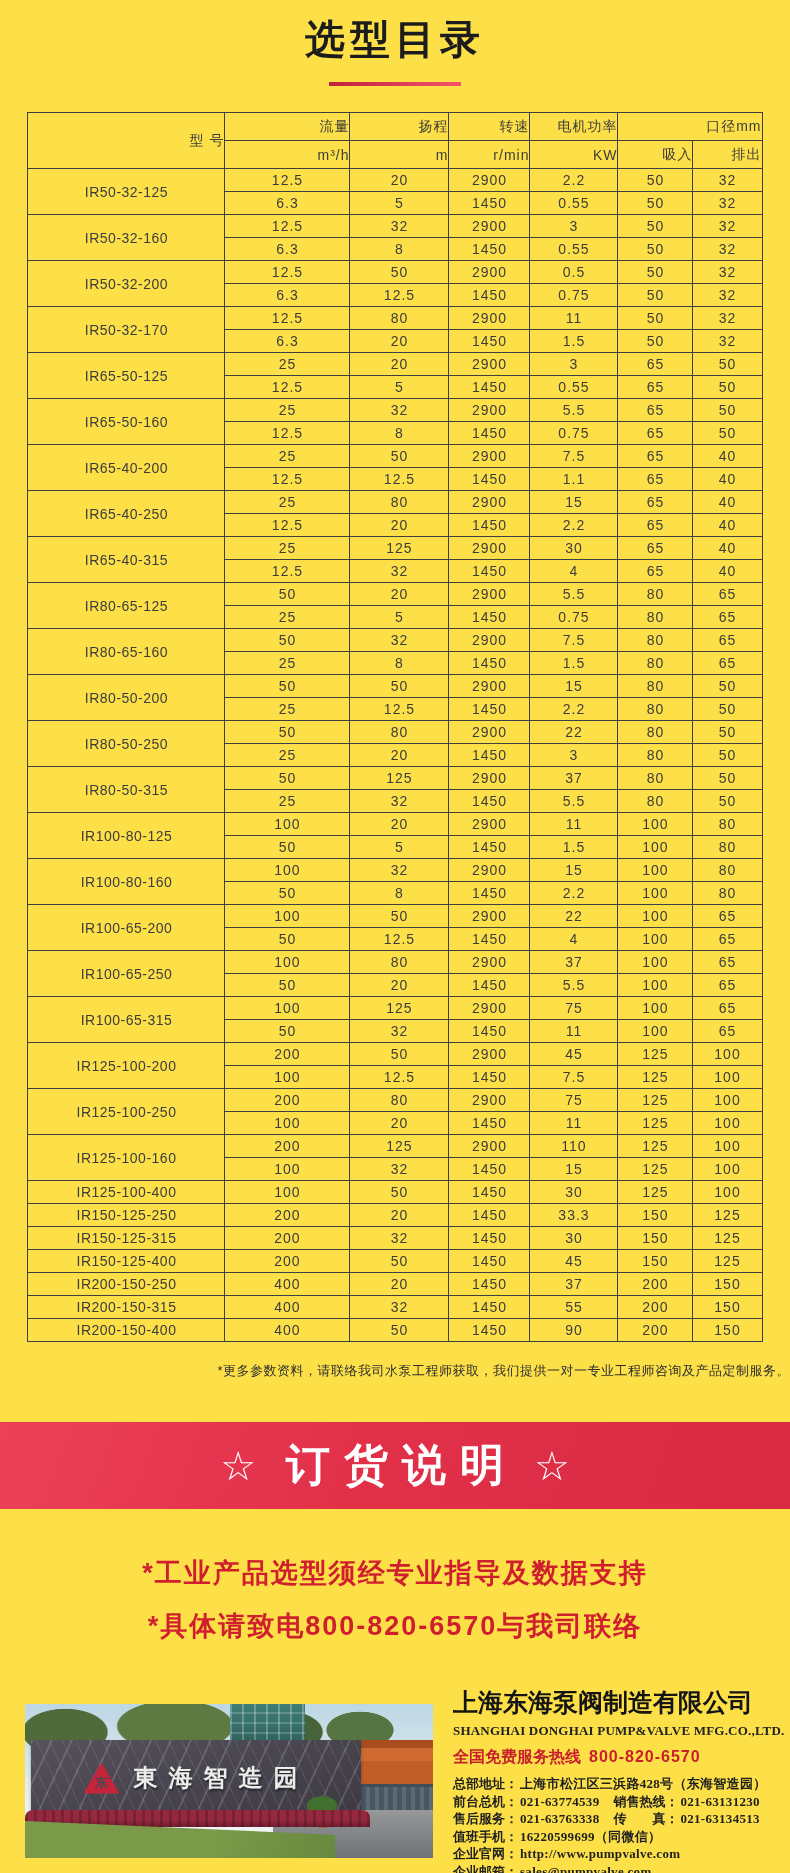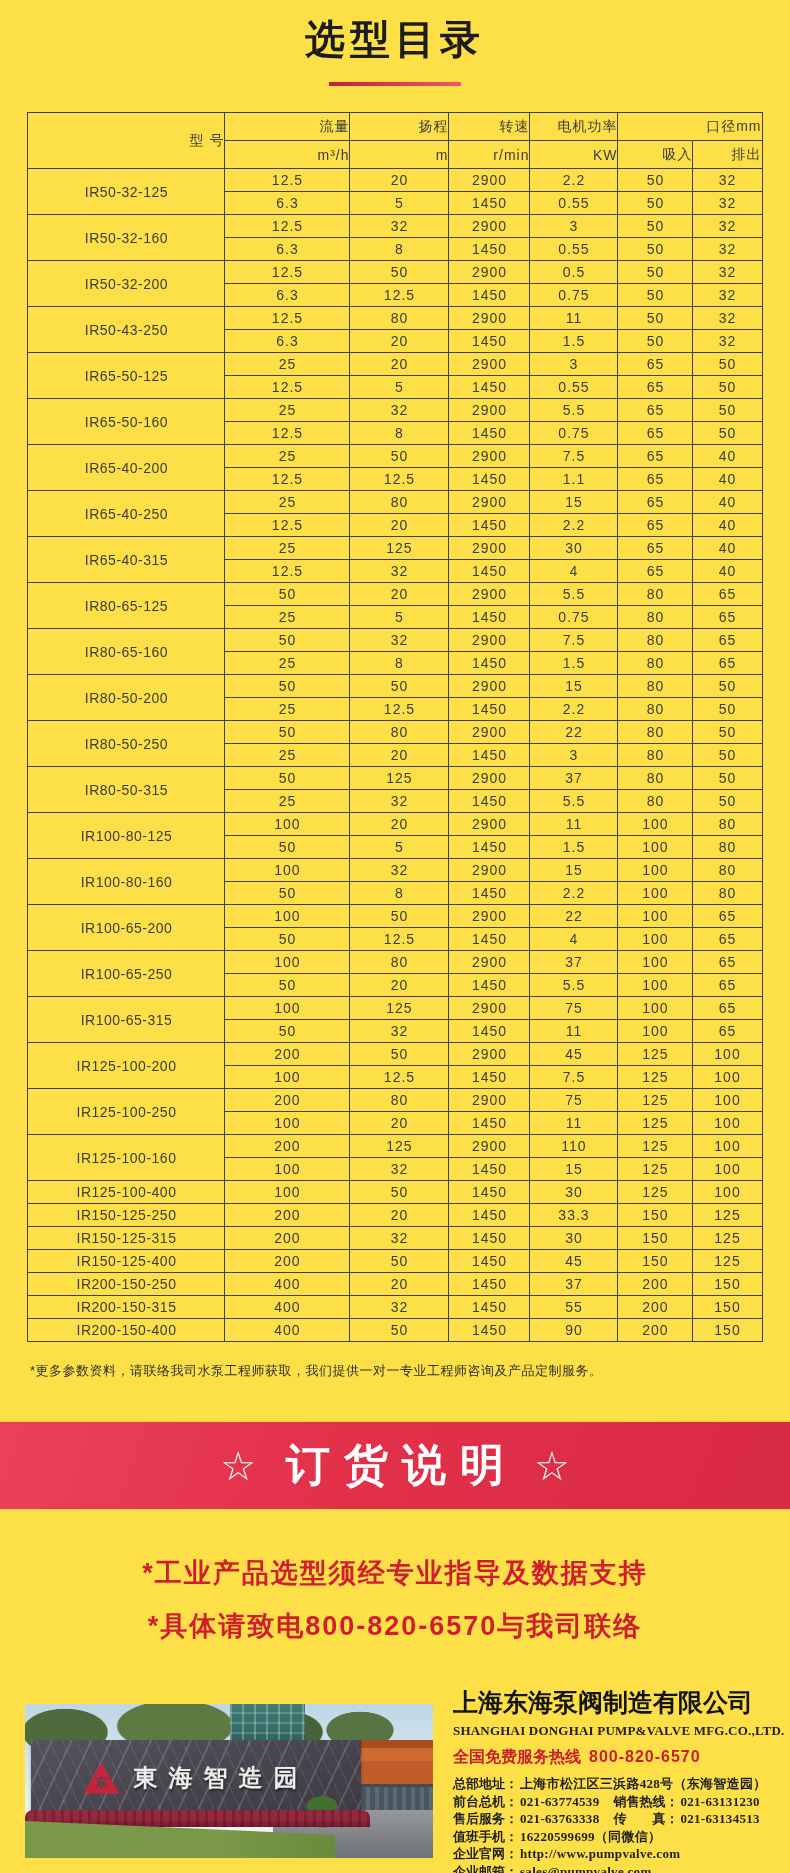--- a/index.html
+++ b/index.html
@@ -29,21 +29,21 @@
     border:1px solid #3f3f3f; text-align:center; padding:0;
     font-weight:normal; font-size:14px; letter-spacing:1px;
     overflow:hidden; white-space:nowrap;
   }
   table.pump thead th { height:28px;text-align:right; }
   table.pump tbody td { height:22px; line-height:22px; }
   table.pump td.model { letter-spacing:0.5px; }
 
   
   .note {
-    margin:20px 0 0 30px; font-size:13px; color:#2e2e2e; letter-spacing:0.5px;
+    margin:20px 0 0 30px; font-size:13px; color:#2e2e2e; letter-spacing:0.5px;text-align:right;
   }
 
   
   .banner {
     margin-top:42px; width:790px; height:87px;
     background:linear-gradient(110deg,#ec4059 0%,#e23049 45%,#d92a43 100%);
     display:flex; align-items:center; justify-content:center;
     color:#ffffff;
   }
   .banner .star { font-size:40px; line-height:1; }
@@ -206,21 +206,21 @@
         </tr>
         <tr>
           <td>6.3</td>
           <td>12.5</td>
           <td>1450</td>
           <td>0.75</td>
           <td>50</td>
           <td>32</td>
         </tr>
         <tr>
-          <td class="model" rowspan="2">IR50-43-250</td>
+          <td class="model" rowspan="2">IR50-32-170</td>
           <td>12.5</td>
           <td>80</td>
           <td>2900</td>
           <td>11</td>
           <td>50</td>
           <td>32</td>
         </tr>
         <tr>
           <td>6.3</td>
           <td>20</td>

